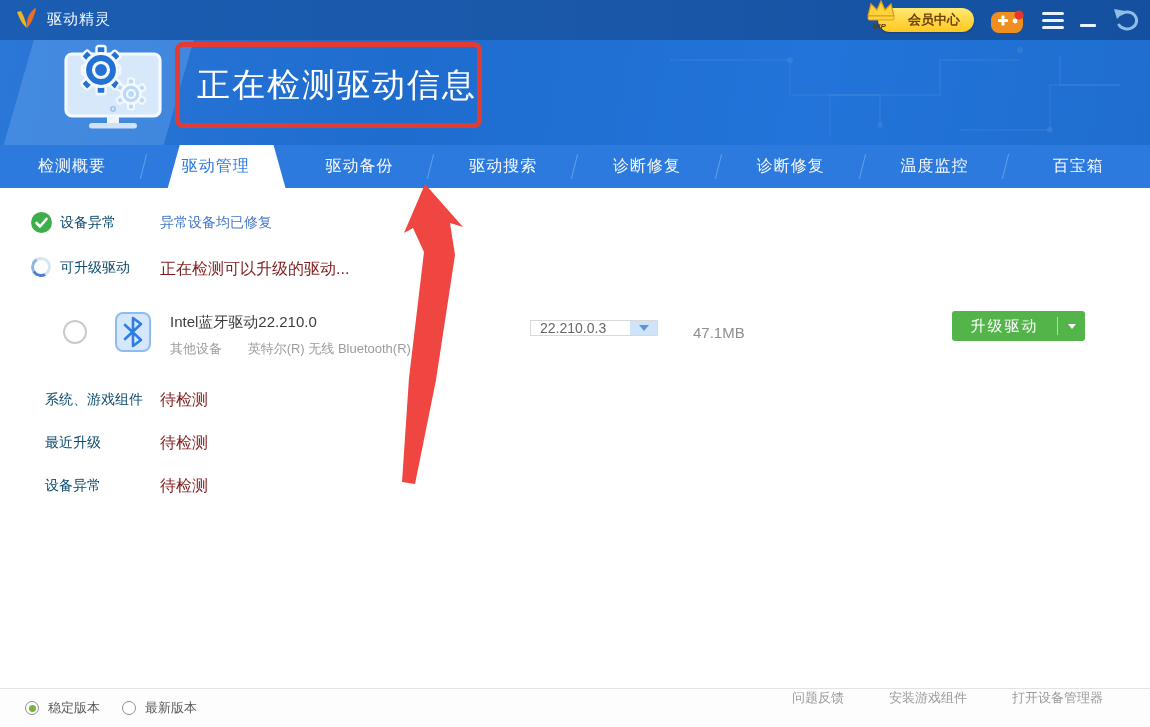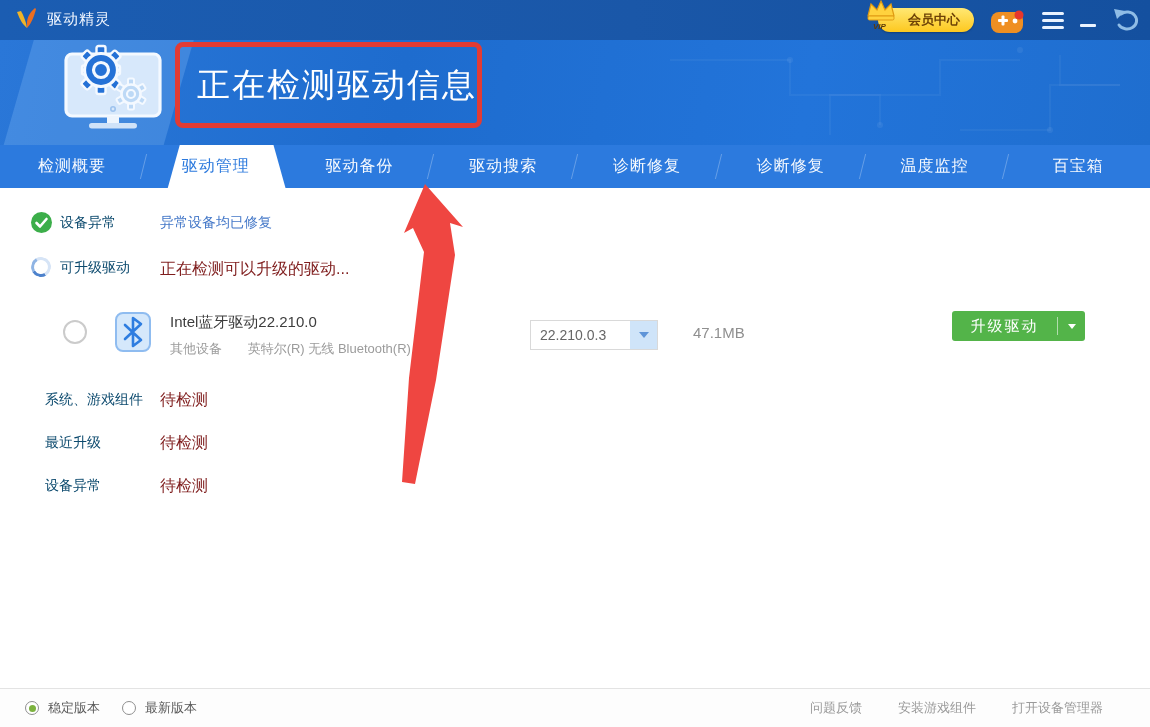--- a/index.html
+++ b/index.html
@@ -61,21 +61,21 @@
 
   
   .drv-check { position:absolute; left:63px; top:132px; width:24px; height:24px;
                border:2px solid #cbcbcb; border-radius:50%; background:#fff; cursor:pointer; }
   .bt-icon { position:absolute; left:115px; top:124px; width:36px; height:40px;
              background:#d5e8fb; border:2px solid #8fbcf0; border-radius:8px;
              display:flex; align-items:center; justify-content:center; }
   .drv-name { position:absolute; left:170px; top:125px; color:#3d3d3d; font-size:15px; }
   .drv-sub  { position:absolute; left:170px; top:152px; color:#9b9b9b; font-size:13px; }
   .drv-sub .dev { margin-left:22px; }
-  .ver-select { position:absolute; left:530px; top:132px; width:128px; height:30px;
+  .ver-select { position:absolute; left:530px; top:132px; width:128px; height:16px;
                 border:1px solid #d9d9d9; background:#fff; display:flex; align-items:center; cursor:pointer; }
   .ver-text { flex:1; padding-left:9px; color:#666; font-size:14px; }
   .ver-caret-box { width:27px; height:100%; background:#cfe4f9; display:flex; align-items:center; justify-content:center; }
   .caret-down { width:0; height:0; border-left:5px solid transparent; border-right:5px solid transparent; border-top:6px solid #5e94d8; }
   .drv-size { position:absolute; left:693px; top:136px; color:#8f8f8f; font-size:15px; }
   .upg-btn { position:absolute; left:952px; top:123px; width:133px; height:30px; background:#53b449;
              border-radius:3px; display:flex; align-items:center; cursor:pointer; }
   .upg-label { flex:1; text-align:center; color:#fff; font-size:15px; letter-spacing:2px; }
   .upg-sep { width:1px; height:18px; background:rgba(255,255,255,.55); }
   .upg-caret { width:27px; display:flex; align-items:center; justify-content:center; }
@@ -88,21 +88,21 @@
 
   
   .footer { position:absolute; left:0; bottom:0; width:100%; height:39px; background:#fdfdfd;
             border-top:1px solid #e3e3e3; }
   .radio-group { position:absolute; left:25px; top:0; height:100%; display:flex; align-items:center; gap:22px; }
   .radio { display:flex; align-items:center; gap:9px; cursor:pointer; }
   .radio-circle { width:14px; height:14px; border:1.5px solid #8f8f8f; border-radius:50%;
                   display:flex; align-items:center; justify-content:center; background:#fff; }
   .radio-dot { width:7px; height:7px; border-radius:50%; background:#7cb23e; }
   .radio-label { color:#5a5a5a; font-size:13px; }
-  .footer-links { position:absolute; right:47px; top:0; height:100%; display:flex; align-items:center; gap:36px; }
+  .footer-links { position:absolute; right:47px; top:0; height:100%; display:flex; gap:45px; }
   .flink { color:#9a9a9a; font-size:13px; cursor:pointer; }
 
   
   .arrow-overlay { position:absolute; inset:0; z-index:50; pointer-events:none; }
 </style>
 </head>
 <body>
 
 <div class="window">
 

